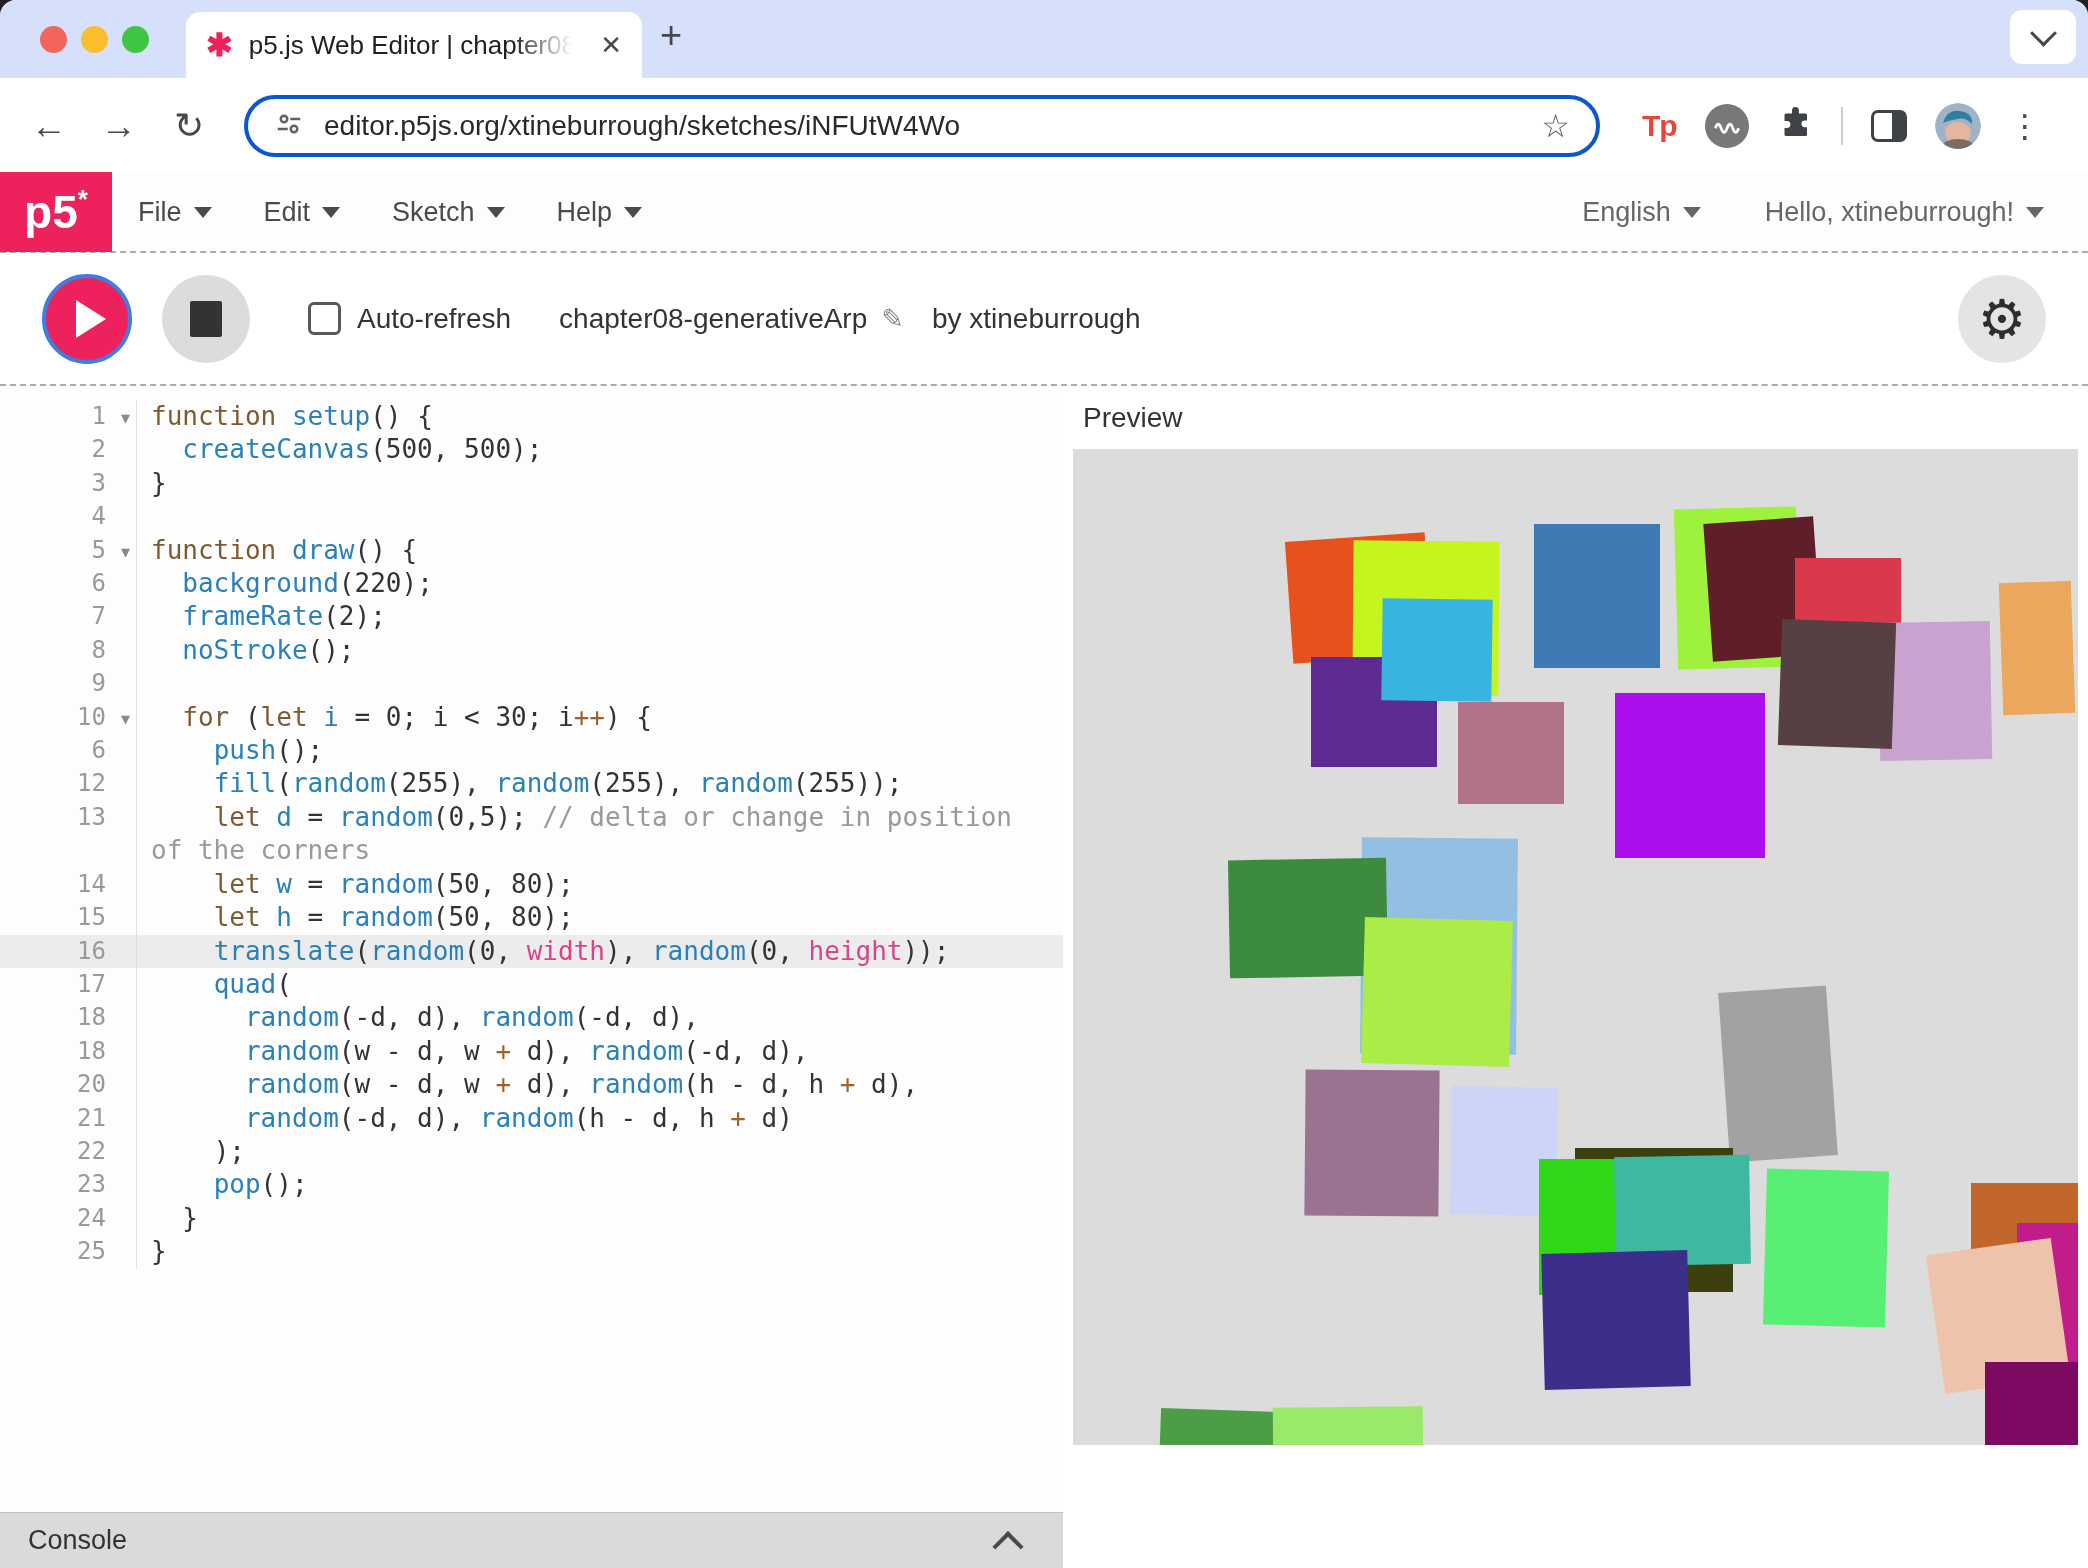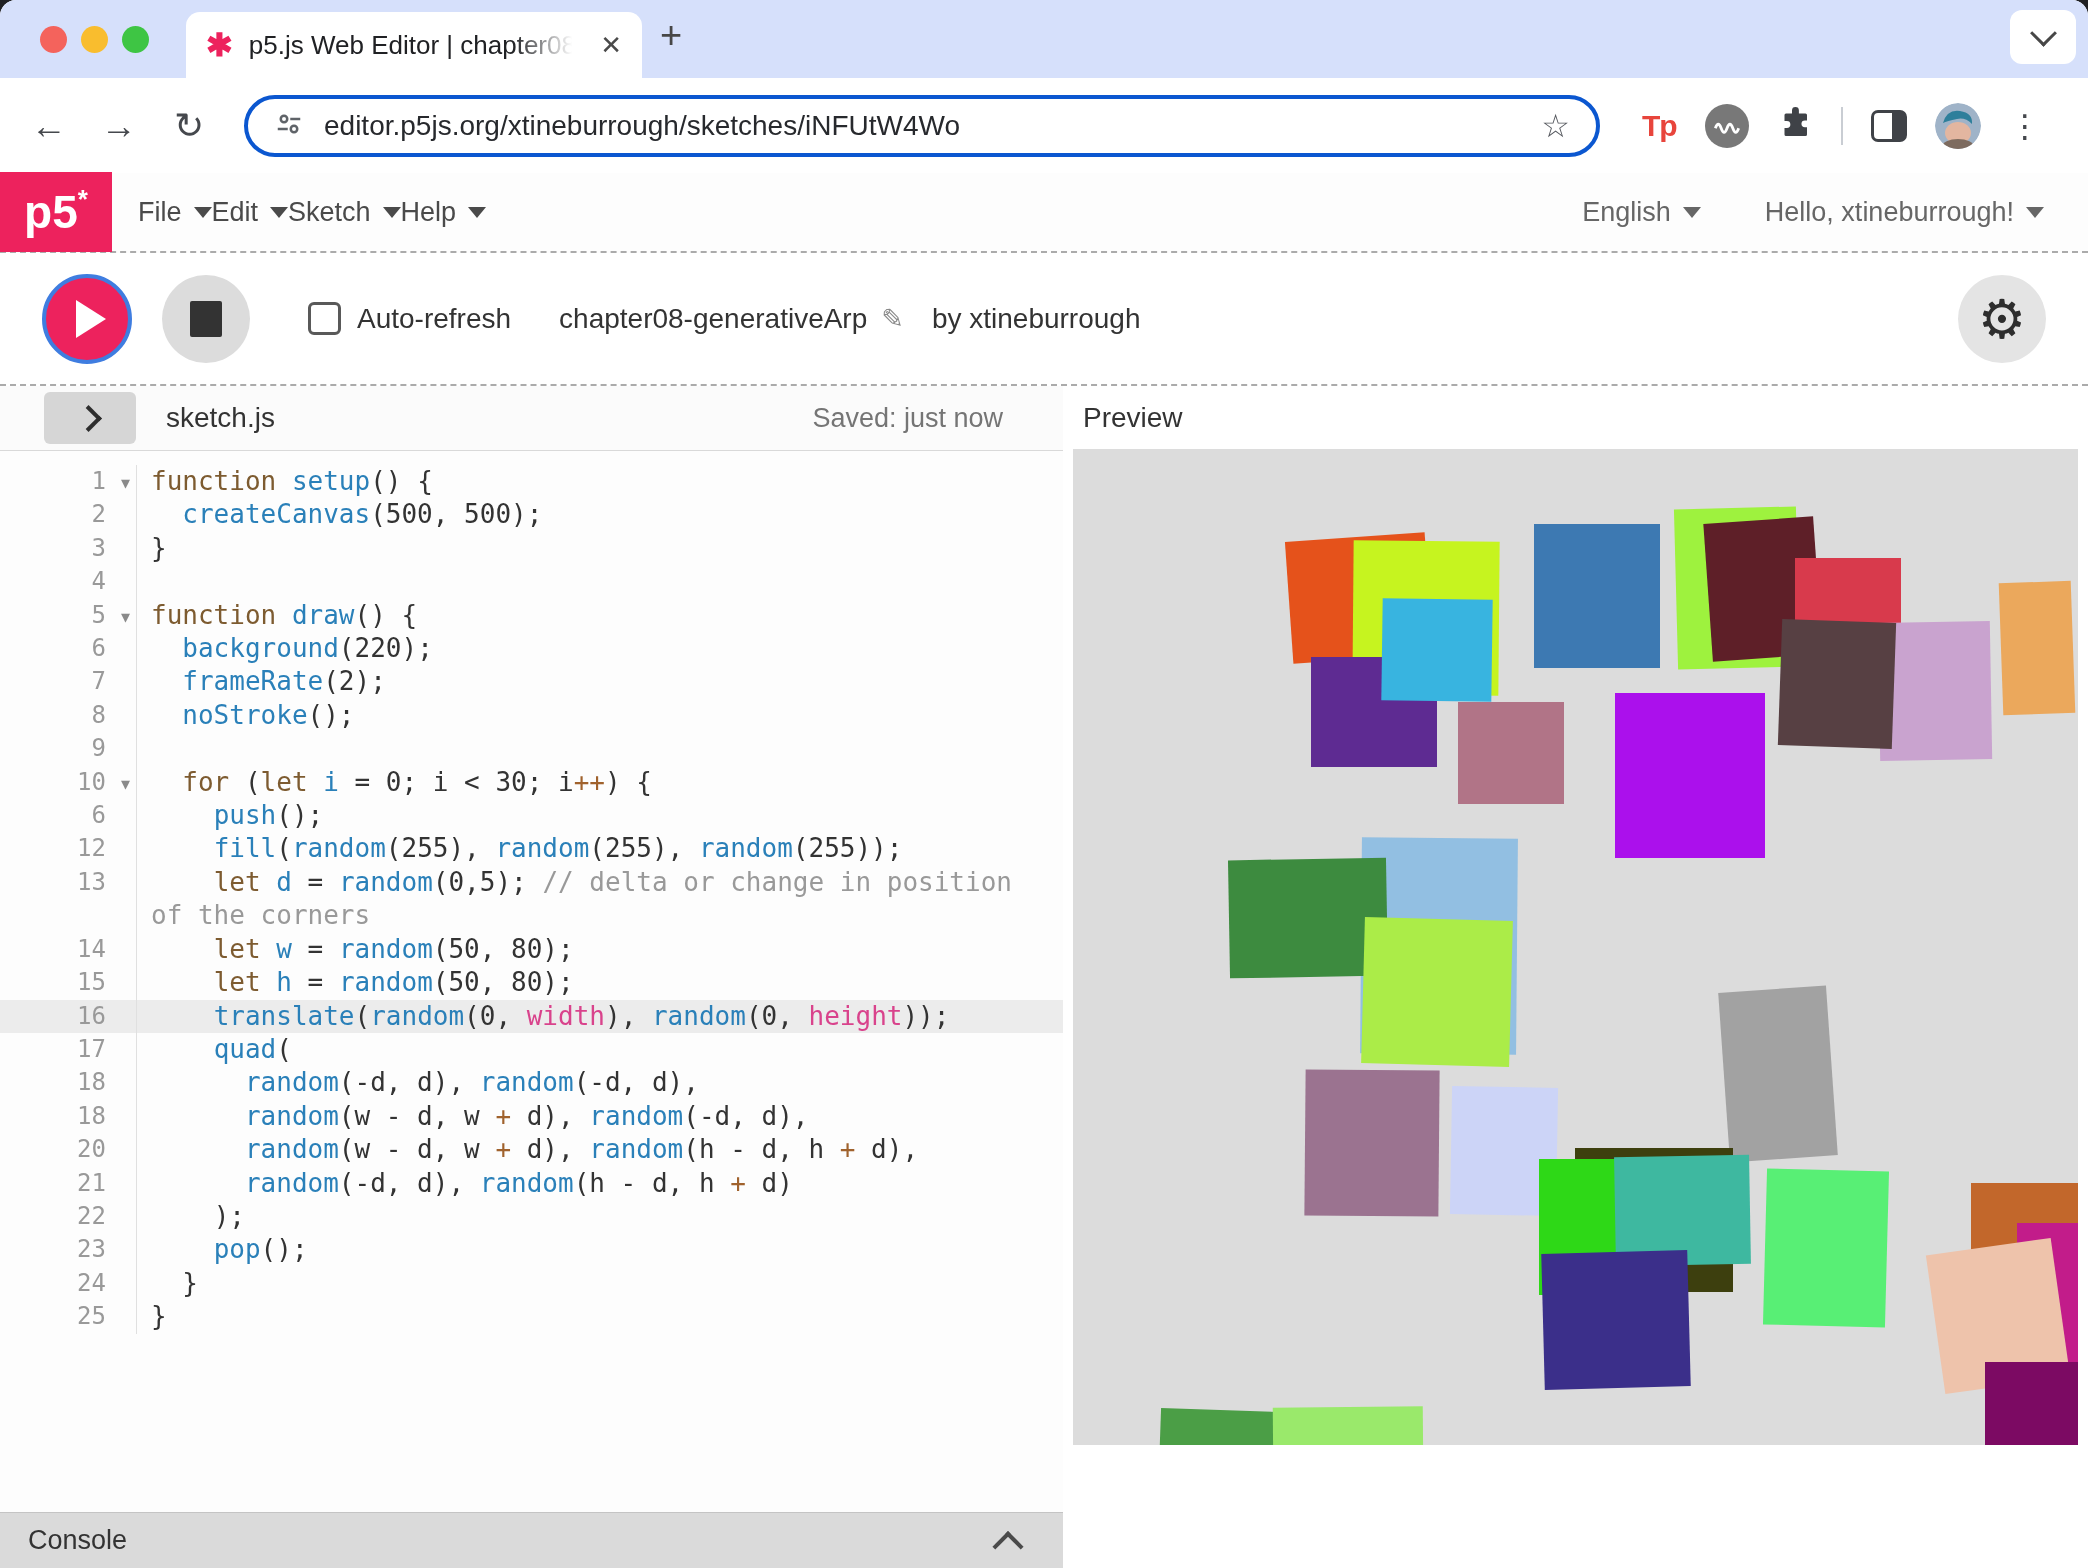--- a/index.html
+++ b/index.html
@@ -36,21 +36,21 @@
   .divider{width:2px;height:38px;background:#c9cdd3;}
   .panelicon{width:36px;height:32px;border:3.5px solid #3f4247;border-radius:7px;position:relative;box-sizing:border-box;}
   .panelicon::after{content:"";position:absolute;right:0;top:0;bottom:0;width:12px;background:#3f4247;}
   .avatar{width:46px;height:46px;border-radius:50%;overflow:hidden;}
   .kebab{font-size:32px;color:#45484d;}
   
   .p5nav{height:80px;background:#fdfdfd;border-bottom:2px dashed #ababab;display:flex;align-items:center;box-sizing:border-box;}
   .p5logo{width:112px;height:80px;background:#ed225d;color:#fff;display:flex;align-items:flex-start;justify-content:center;
        font-weight:bold;font-size:46px;line-height:80px;}
   .p5logo sup{font-size:26px;line-height:1;margin-top:14px;}
-  .menus{display:flex;margin-left:26px;}
+  .menus{display:flex;margin-left:26px;gap:52px;}
   .menuitem{display:flex;align-items:center;gap:12px;font-size:27px;color:#4a4a4a;}
   .tri-down{width:0;height:0;border-left:9px solid transparent;border-right:9px solid transparent;border-top:11px solid #4a4a4a;}
   .navright{margin-left:auto;display:flex;align-items:center;gap:64px;margin-right:44px;}
   .navright .menuitem{color:#666;}
   .navright .tri-down{border-top-color:#666;}
   
   .sketchbar{height:133px;background:#fff;border-bottom:2px dashed #ababab;display:flex;align-items:center;box-sizing:border-box;}
   .playbtn{width:82px;height:82px;margin-left:42px;border-radius:50%;background:#ed225d;border:4px solid #3f7de0;
        display:flex;align-items:center;justify-content:center;box-sizing:content-box;}
   .playtri{width:0;height:0;border-top:19px solid transparent;border-bottom:19px solid transparent;border-left:30px solid #fff;margin-left:8px;}
@@ -206,27 +206,20 @@
     <span class="projname">chapter08-generativeArp</span>
     <span class="pencil">✎</span>
     <span class="byline">by xtineburrough</span>
     <div class="gearbtn">
         <span class="gear">⚙</span>
       </div>
   </div>
 
   <div class="workspace">
     <div class="edpane">
-      <div class="edheader">
-        <div class="collapsebtn">
-            <span class="chev-right"></span>
-          </div>
-        <span class="filename">sketch.js</span>
-        <span class="saved">Saved: just now</span>
-      </div>
       <div class="codearea" id="code-lines">
           <div class="cm-row">
             <div class="gut">1<span class="fold">▼</span></div>
             <div class="codecell"><span class="tk-k">function</span><span class="tk-p"> </span><span class="tk-b">setup</span><span class="tk-p">() {</span></div>
           </div>
           <div class="cm-row">
             <div class="gut">2</div>
             <div class="codecell"><span class="tk-p">  </span><span class="tk-b">createCanvas</span><span class="tk-p">(500, 500);</span></div>
           </div>
           <div class="cm-row">

